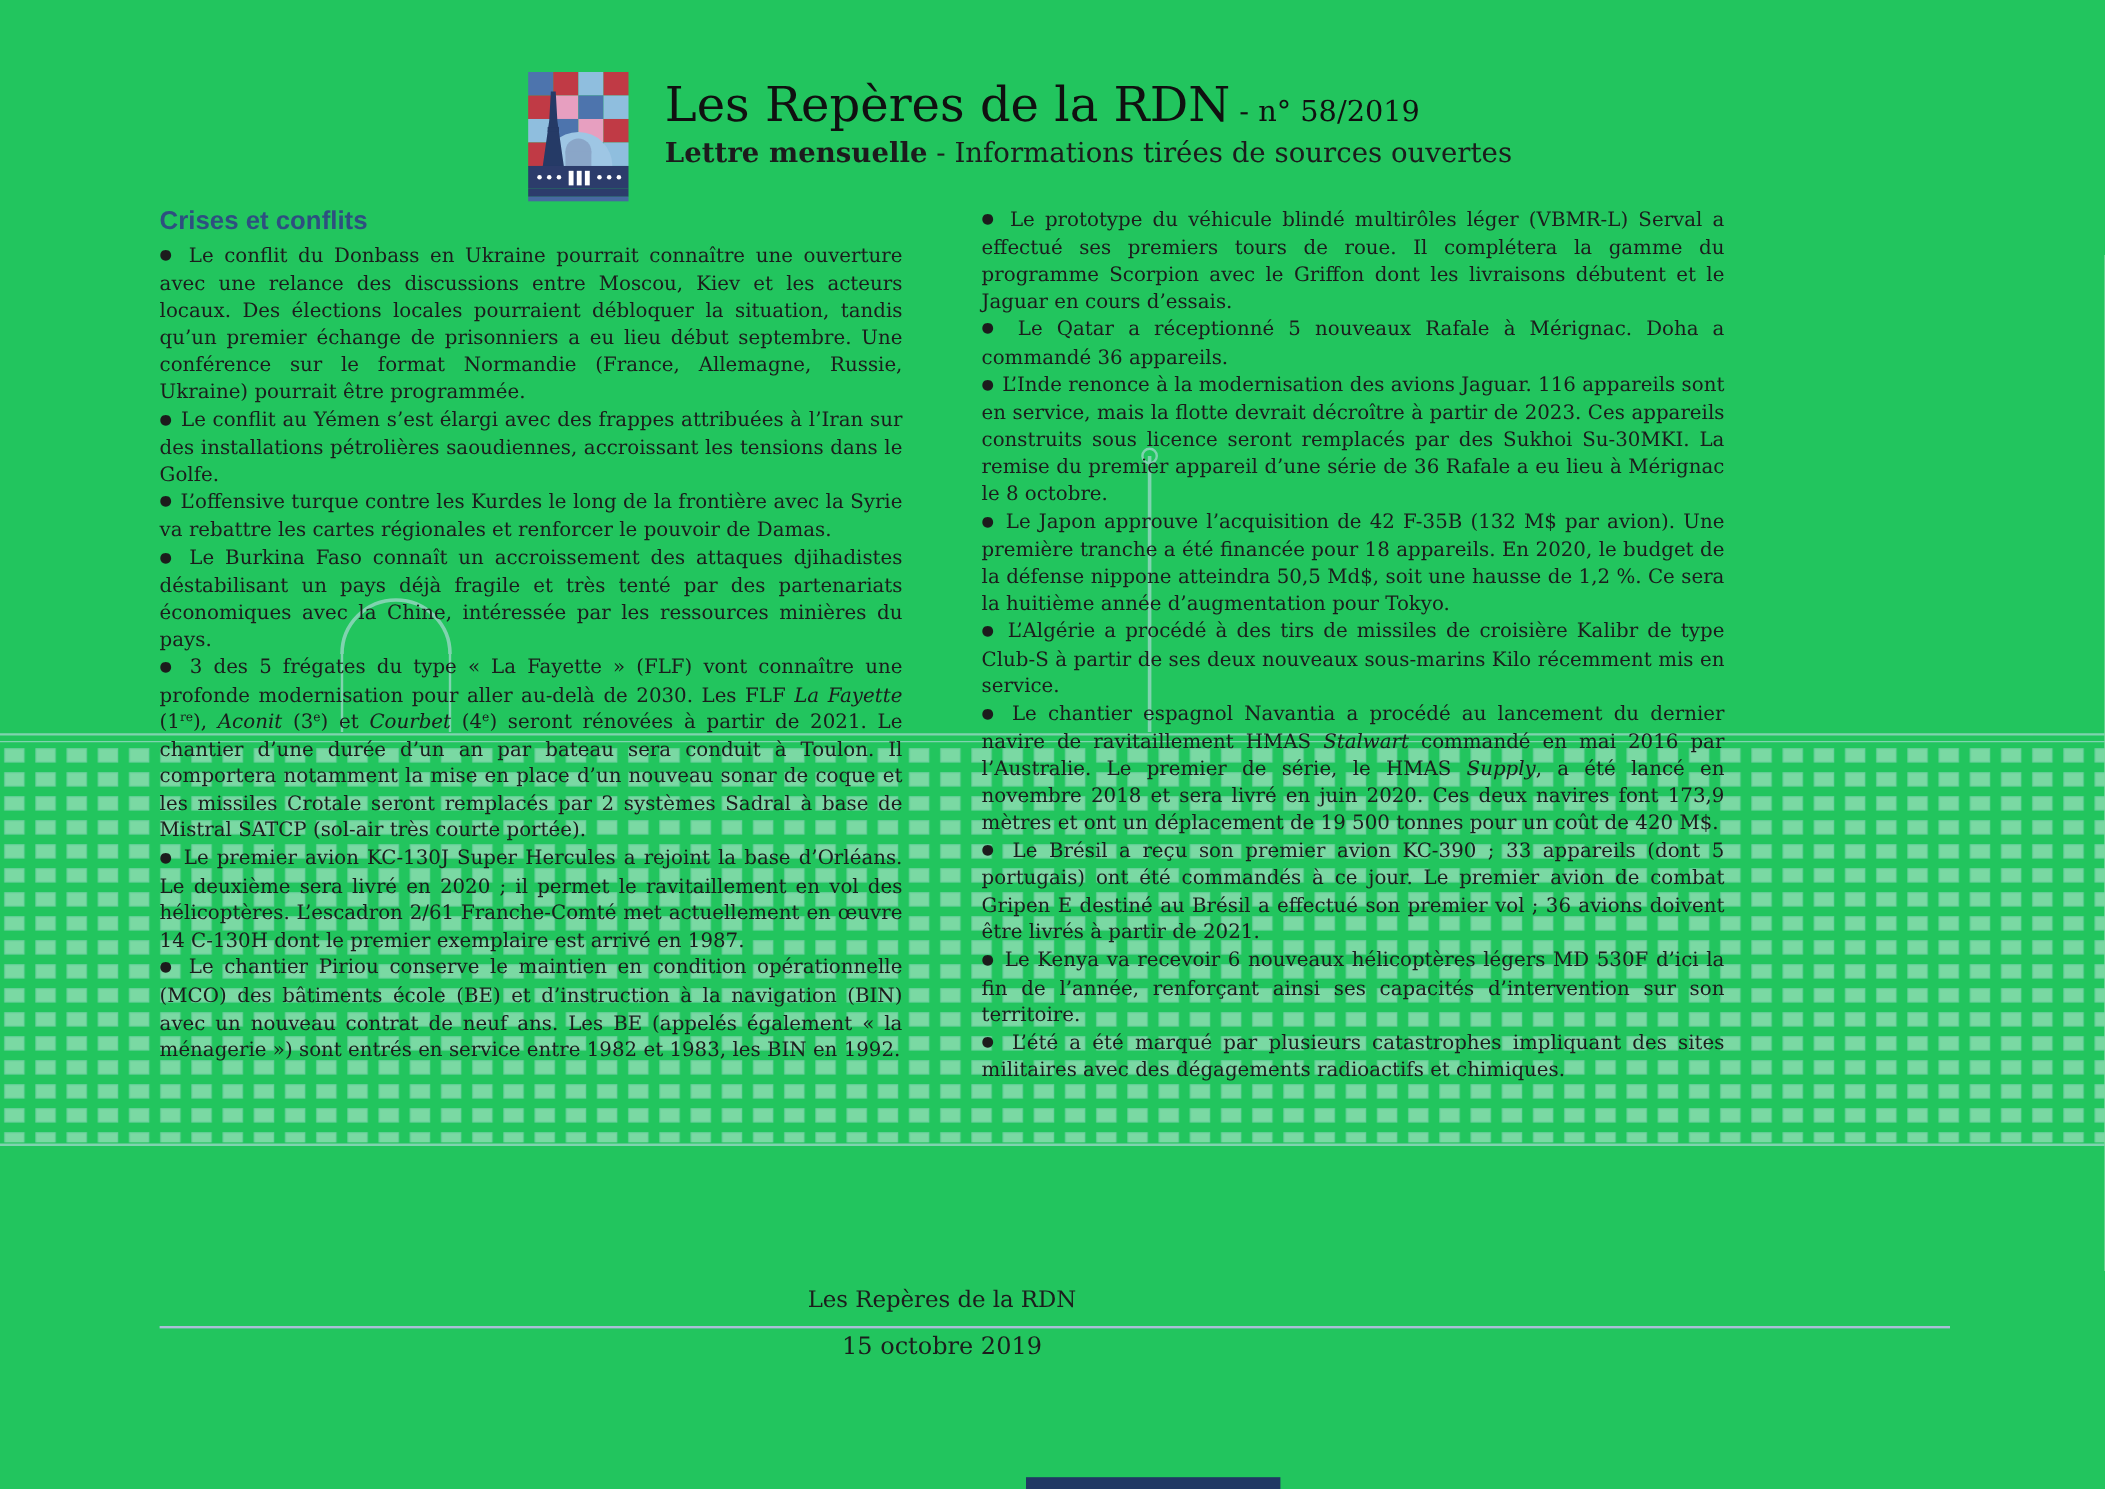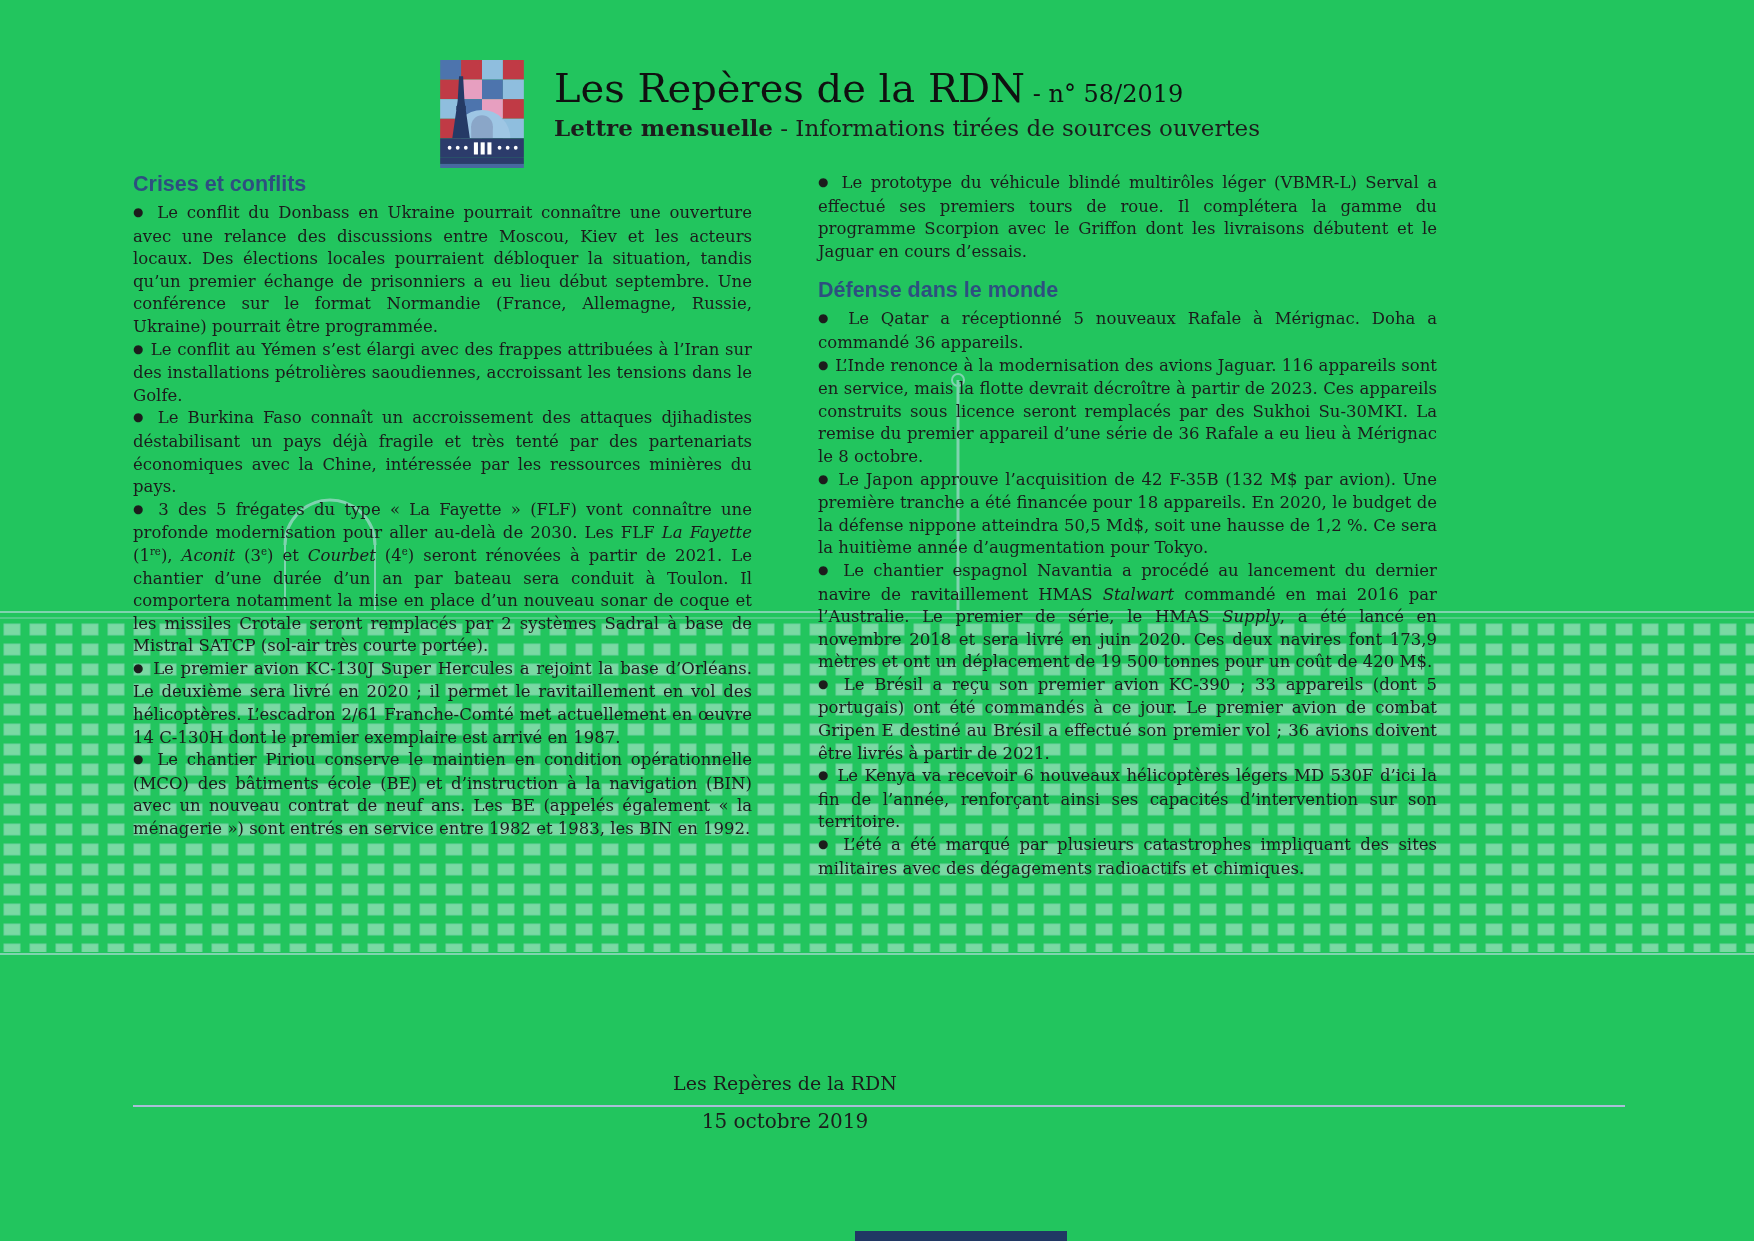--- a/index.html
+++ b/index.html
@@ -110,31 +110,32 @@
         <span class="subtitle-bold">Lettre mensuelle</span><span> - </span><span class="subtitle-italic">Informations tirées de sources ouvertes</span>
       </div>
     </div>
   </div>
 
   <div class="cols">
     <div class="col">
         <h2>Crises et conflits</h2>
         <p class="b"><span class="blt">● </span><span>Le conflit du Donbass en Ukraine pourrait connaître une ouverture avec une relance des discussions entre Moscou, Kiev et les acteurs locaux. Des élections locales pourraient débloquer la situation, tandis qu’un premier échange de prisonniers a eu lieu début septembre. Une conférence sur le format Normandie (France, Allemagne, Russie, Ukraine) pourrait être programmée.</span></p>
         <p class="b"><span class="blt">● </span><span>Le conflit au Yémen s’est élargi avec des frappes attribuées à l’Iran sur des installations pétrolières saoudiennes, accroissant les tensions dans le Golfe.</span></p>
+        <p class="b"><span class="blt">● </span><span>L’offensive turque contre les Kurdes le long de la frontière avec la Syrie va rebattre les cartes régionales et renforcer le pouvoir de Damas.</span></p>
         <p class="b"><span class="blt">● </span><span>Le Burkina Faso connaît un accroissement des attaques djihadistes déstabilisant un pays déjà fragile et très tenté par des partenariats économiques avec la Chine, intéressée par les ressources minières du pays.</span></p>
         <p class="b"><span class="blt">● </span><span>3 des 5 frégates du type « La Fayette » (FLF) vont connaître une profonde modernisation pour aller au-delà de 2030. Les FLF </span><span class="it">La Fayette</span><span> (1</span><span class="sup">re</span><span>), </span><span class="it">Aconit</span><span> (3</span><span class="sup">e</span><span>) et </span><span class="it">Courbet</span><span> (4</span><span class="sup">e</span><span>) seront rénovées à partir de 2021. Le chantier d’une durée d’un an par bateau sera conduit à Toulon. Il comportera notamment la mise en place d’un nouveau sonar de coque et les missiles Crotale seront remplacés par 2 systèmes Sadral à base de Mistral SATCP (sol-air très courte portée).</span></p>
         <p class="b"><span class="blt">● </span><span>Le premier avion KC-130J Super Hercules a rejoint la base d’Orléans. Le deuxième sera livré en 2020 ; il permet le ravitaillement en vol des hélicoptères. L’escadron 2/61 Franche-Comté met actuellement en œuvre 14 C-130H dont le premier exemplaire est arrivé en 1987.</span></p>
         <p class="b"><span class="blt">● </span><span>Le chantier Piriou conserve le maintien en condition opérationnelle (MCO) des bâtiments école (BE) et d’instruction à la navigation (BIN) avec un nouveau contrat de neuf ans. Les BE (appelés également « la ménagerie ») sont entrés en service entre 1982 et 1983, les BIN en 1992.</span></p>
       </div>
     <div class="col">
         <p class="b"><span class="blt">● </span><span>Le prototype du véhicule blindé multirôles léger (VBMR-L) Serval a effectué ses premiers tours de roue. Il complétera la gamme du programme Scorpion avec le Griffon dont les livraisons débutent et le Jaguar en cours d’essais.</span></p>
-        <h2>Défense dans le monde</h2>
         <p class="b"><span class="blt">● </span><span>Le Qatar a réceptionné 5 nouveaux Rafale à Mérignac. Doha a commandé 36 appareils.</span></p>
         <p class="b"><span class="blt">● </span><span>L’Inde renonce à la modernisation des avions Jaguar. 116 appareils sont en service, mais la flotte devrait décroître à partir de 2023. Ces appareils construits sous licence seront remplacés par des Sukhoi Su-30MKI. La remise du premier appareil d’une série de 36 Rafale a eu lieu à Mérignac le 8 octobre.</span></p>
         <p class="b"><span class="blt">● </span><span>Le Japon approuve l’acquisition de 42 F-35B (132 M$ par avion). Une première tranche a été financée pour 18 appareils. En 2020, le budget de la défense nippone atteindra 50,5 Md$, soit une hausse de 1,2 %. Ce sera la huitième année d’augmentation pour Tokyo.</span></p>
+        <p class="b"><span class="blt">● </span><span>L’Algérie a procédé à des tirs de missiles de croisière Kalibr de type Club-S à partir de ses deux nouveaux sous-marins Kilo récemment mis en service.</span></p>
         <p class="b"><span class="blt">● </span><span>Le chantier espagnol Navantia a procédé au lancement du dernier navire de ravitaillement HMAS </span><span class="it">Stalwart</span><span> commandé en mai 2016 par l’Australie. Le premier de série, le HMAS </span><span class="it">Supply</span><span>, a été lancé en novembre 2018 et sera livré en juin 2020. Ces deux navires font 173,9 mètres et ont un déplacement de 19 500 tonnes pour un coût de 420 M$.</span></p>
         <p class="b"><span class="blt">● </span><span>Le Brésil a reçu son premier avion KC-390 ; 33 appareils (dont 5 portugais) ont été commandés à ce jour. Le premier avion de combat Gripen E destiné au Brésil a effectué son premier vol ; 36 avions doivent être livrés à partir de 2021.</span></p>
         <p class="b"><span class="blt">● </span><span>Le Kenya va recevoir 6 nouveaux hélicoptères légers MD 530F d’ici la fin de l’année, renforçant ainsi ses capacités d’intervention sur son territoire.</span></p>
         <p class="b"><span class="blt">● </span><span>L’été a été marqué par plusieurs catastrophes impliquant des sites militaires avec des dégagements radioactifs et chimiques.</span></p>
       </div>
   </div>
 
   <div class="footer">
     <div class="footer-title">Les Repères de la RDN</div>
     <hr class="footer-rule">

